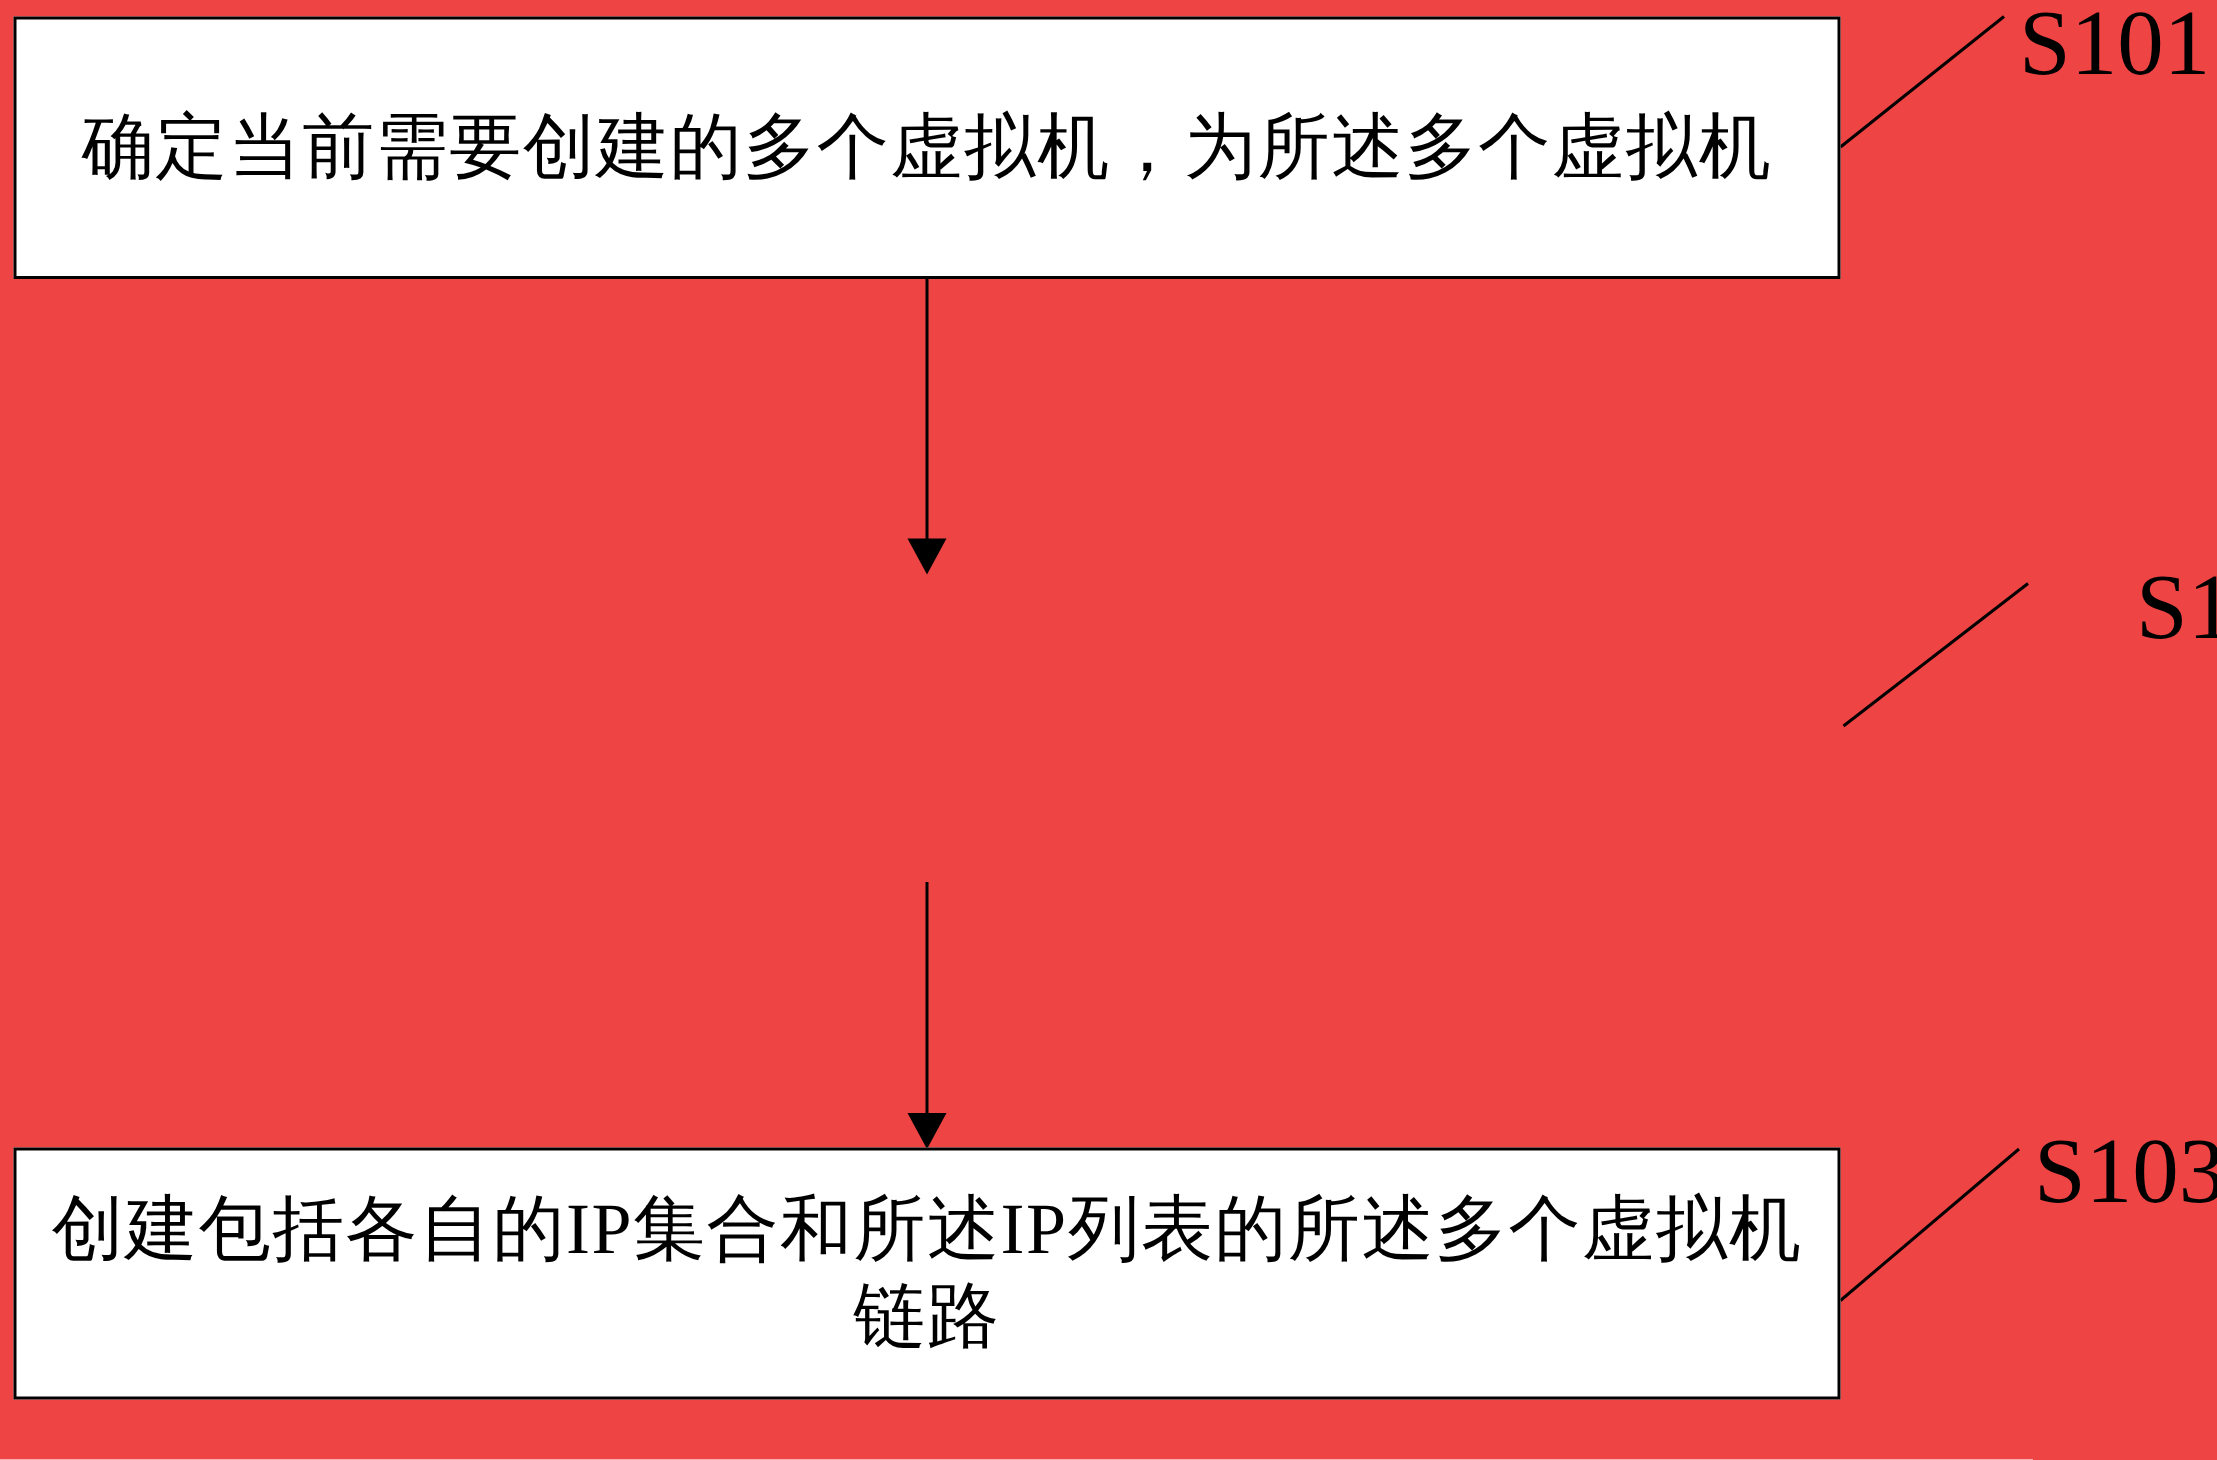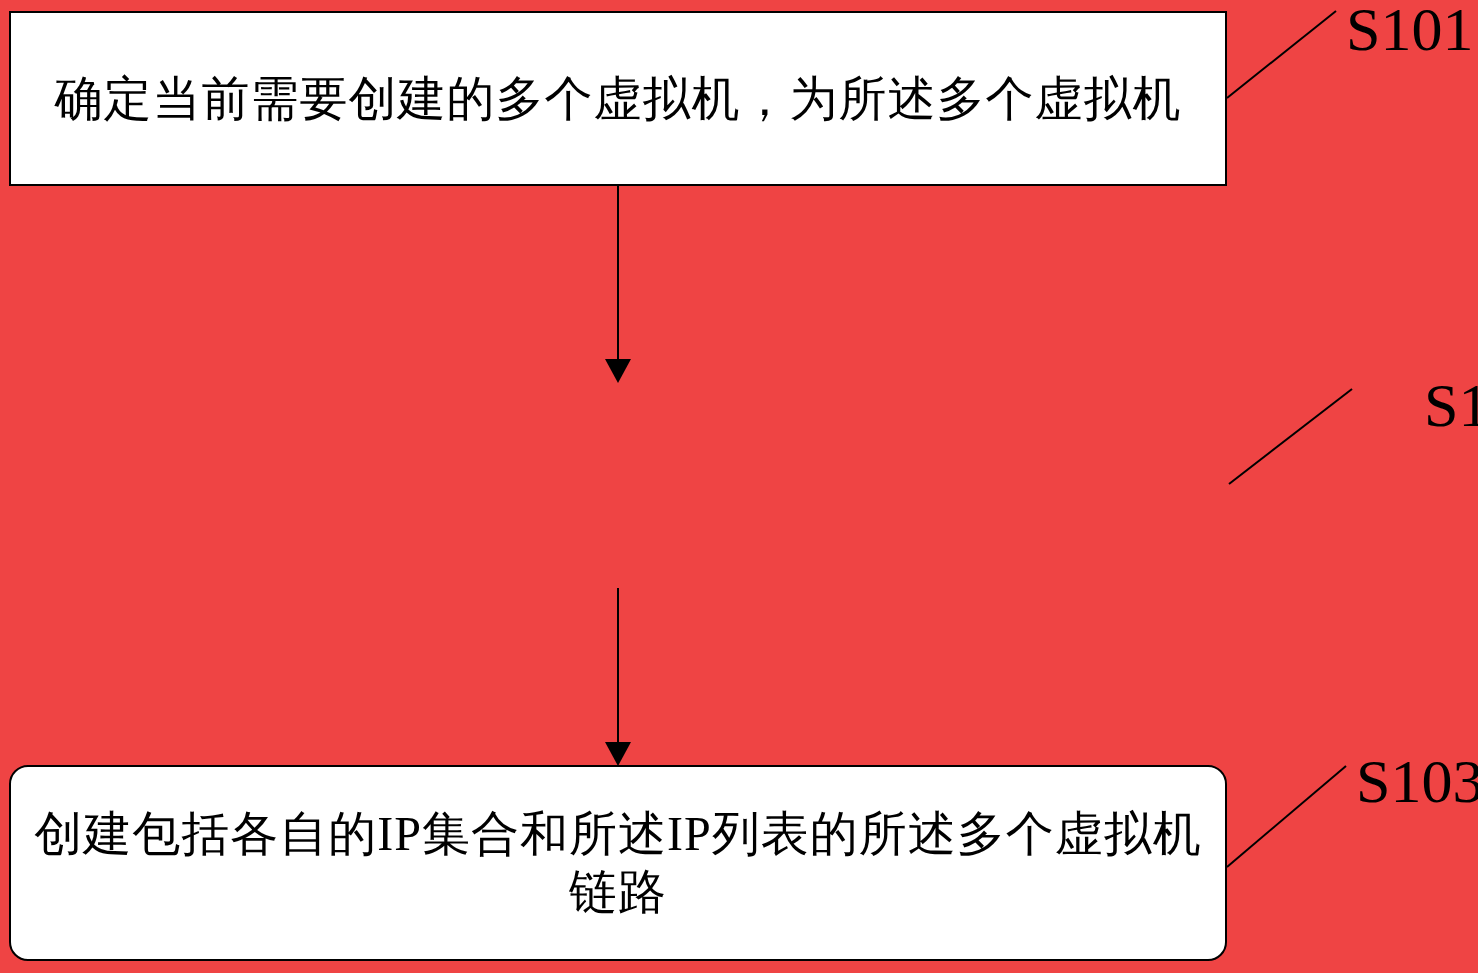--- a/index.html
+++ b/index.html
@@ -31,21 +31,21 @@
   }
   .step-box .line {
     display: block;
     font-size: 48px;
     line-height: 58px;
     letter-spacing: 1px;
     white-space: nowrap;
   }
   #box-s101 { top: 11px;  height: 175px; }
   #box-s102 { top: 383px; height: 205px; }
-  #box-s103 { top: 765px; height: 196px; border-radius: 19px; }
+  #box-s103 { top: 765px; height: 168px; }
 
   .step-label {
     position: absolute;
     font-size: 62px;
     line-height: 46px;
     font-family: "Liberation Serif", "DejaVu Serif", serif;
     white-space: nowrap;
   }
   #label-s101 { left: 1346px; top: 6px; }
   #label-s102 { left: 1424px; top: 382px; }

